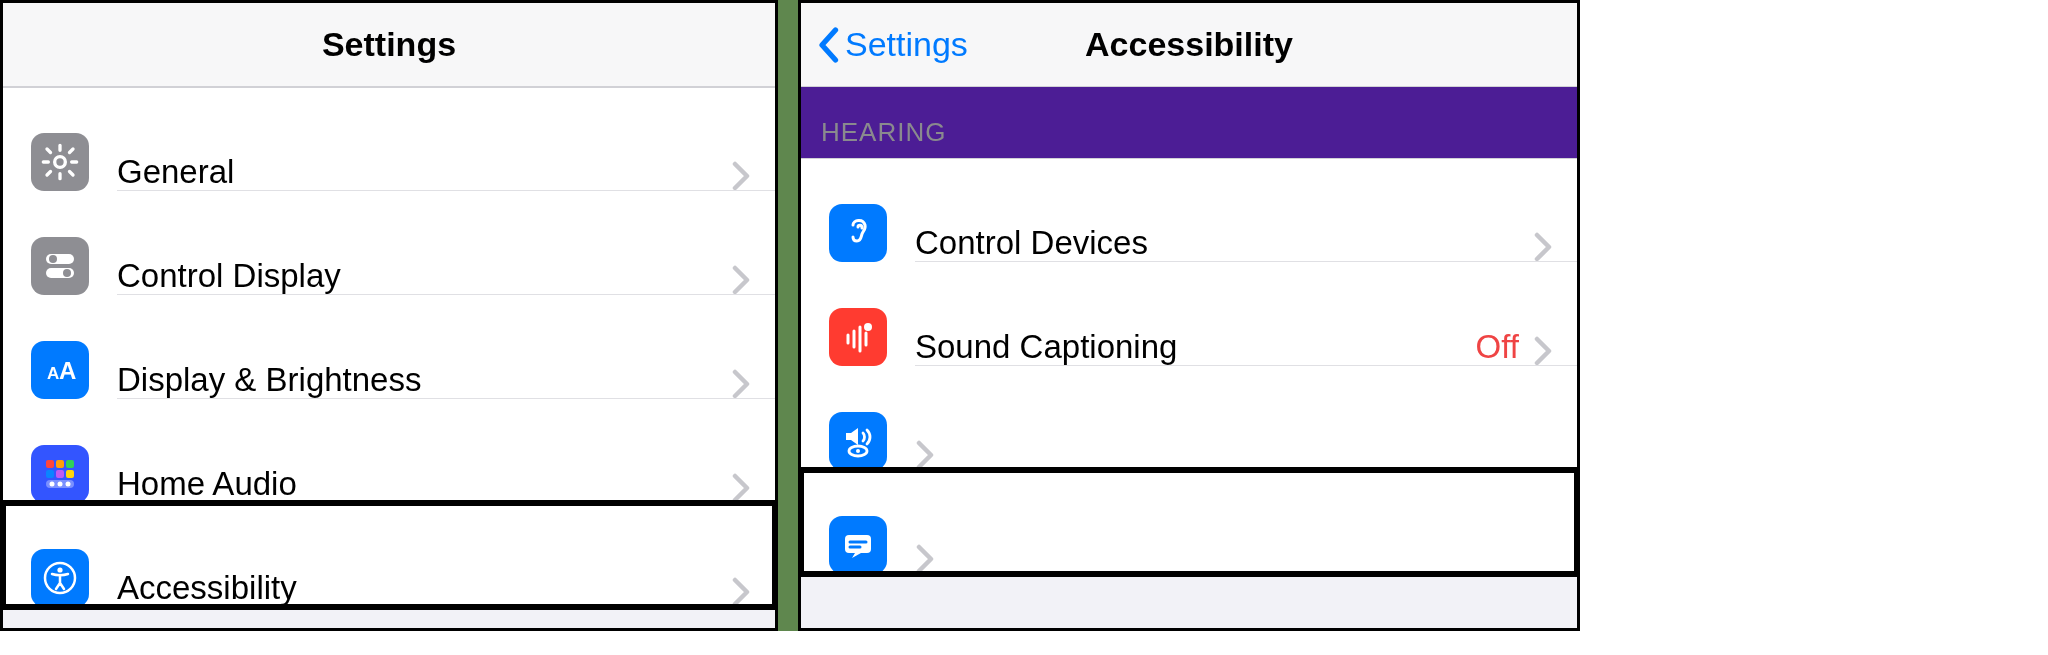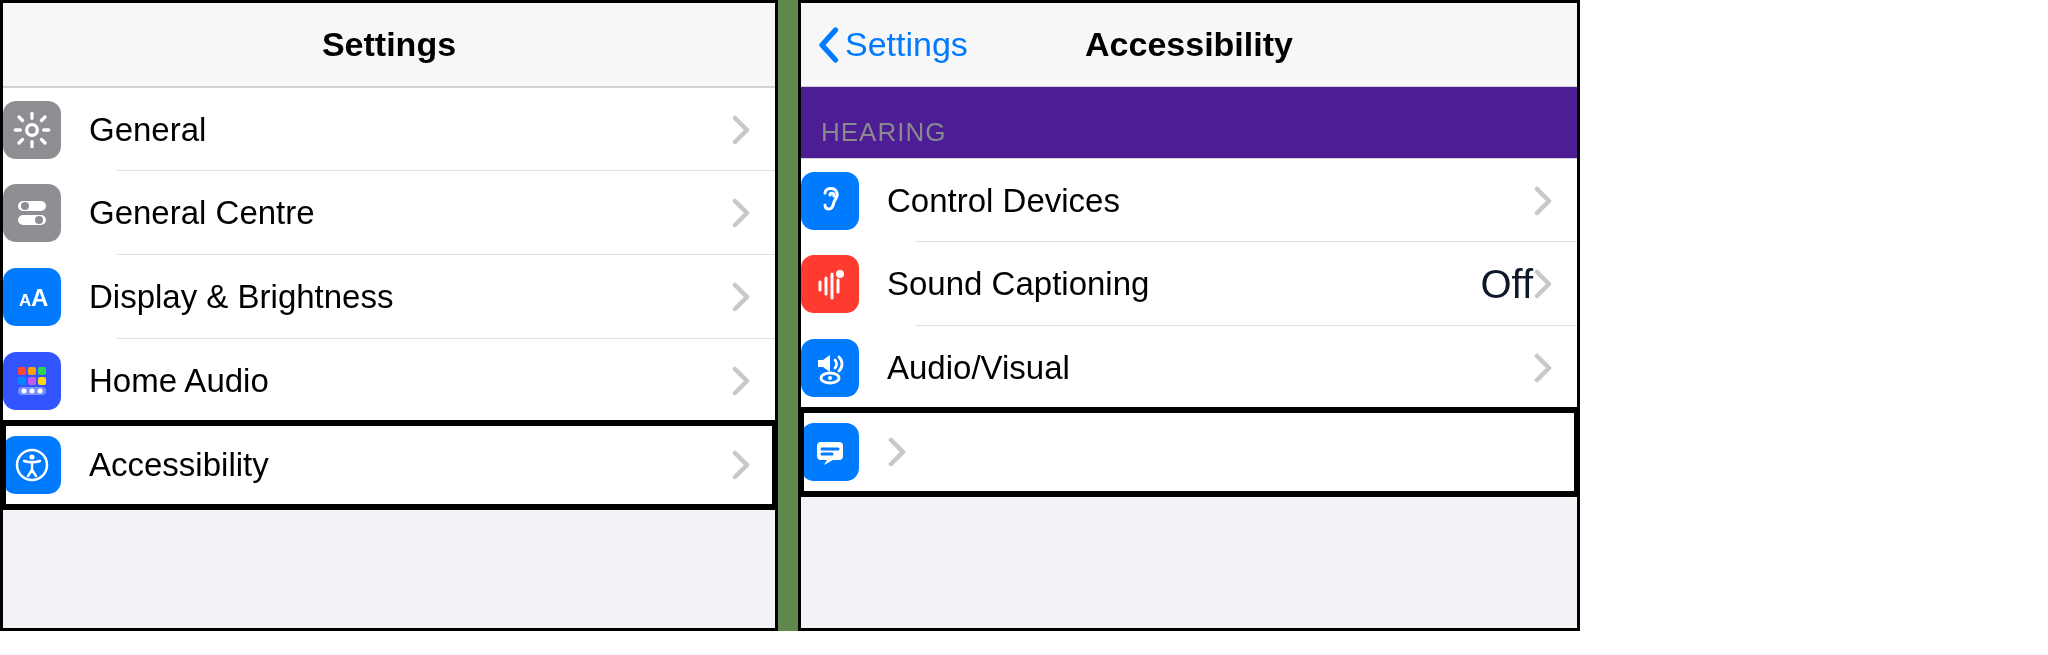--- a/index.html
+++ b/index.html
@@ -69,22 +69,23 @@
     color: #8a8a8e;
     text-transform: uppercase;
     background: #4c1d95;
   }
   
   .list {
     background: #fff;
   }
   .row {
     display: flex;
-    align-items: center;
-    height: 84px;
+    align-items: flex-end;
+    height: 104px;
+    padding-left: 28px;
     position: relative;
   }
   .row .sep {
     position: absolute;
     bottom: 0;
     left: 114px;
     right: 0;
     height: 1px;
     background: #e0e0e4;
   }
@@ -107,22 +108,23 @@
     margin-right: 28px;
     color: #fff;
   }
   .label {
     font-size: 33px;
     color: #000;
     flex: 1;
     font-weight: 400;
   }
   .value {
-    font-size: 40px;
-    color: #0f172a;
+    font-size: 33px;
+    color: #ef4444;
+    margin-right: 14px;
   }
   .chev {
     width: 20px;
     height: 30px;
     margin-right: 24px;
     color: #c7c7cc;
     flex-shrink: 0;
   }
   
   .bg-grey   { background: #8e8e93; }
@@ -159,21 +161,21 @@
 
     <div class="row">
       <div class="icon bg-grey">
         <svg viewBox="0 0 40 40" width="40" height="40">
           <rect x="6" y="8" width="28" height="10" rx="5" fill="#fff"></rect>
           <circle cx="13" cy="13" r="4" fill="#8e8e93"></circle>
           <rect x="6" y="22" width="28" height="10" rx="5" fill="#fff"></rect>
           <circle cx="27" cy="27" r="4" fill="#8e8e93"></circle>
         </svg>
       </div>
-      <div class="label">General Centre</div>
+      <div class="label">Control Display</div>
       <div class="chev">
         <svg viewBox="0 0 12 20" width="20" height="30">
             <path d="M2 2l8 8-8 8" fill="none" stroke="#c7c7cc" stroke-width="3" stroke-linecap="round" stroke-linejoin="round"></path>
           </svg>
       </div>
       <div class="sep"></div>
     </div>
 
     <div class="row">
       <div class="icon bg-blue">
@@ -294,21 +296,20 @@
     <div class="row">
       <div class="icon bg-blue">
         <svg viewBox="0 0 40 40" width="40" height="40" fill="none" stroke="#fff" stroke-width="2.8" stroke-linecap="round" stroke-linejoin="round">
           <path d="M8 12h5l7-5v17l-7-5H8z" fill="#fff" stroke="none"></path>
           <path d="M25 12c2 2 2 6 0 8"></path>
           <path d="M29 9c4 4 4 10 0 14"></path>
           <ellipse cx="20" cy="30" rx="9" ry="5"></ellipse>
           <circle cx="20" cy="30" r="2" fill="#fff" stroke="none"></circle>
         </svg>
       </div>
-      <div class="label">Audio/Visual</div>
       <div class="chev">
         <svg viewBox="0 0 12 20" width="20" height="30">
             <path d="M2 2l8 8-8 8" fill="none" stroke="#c7c7cc" stroke-width="3" stroke-linecap="round" stroke-linejoin="round"></path>
           </svg>
       </div>
       <div class="sep"></div>
     </div>
 
     <div class="row highlight">
       <div class="icon bg-blue">

